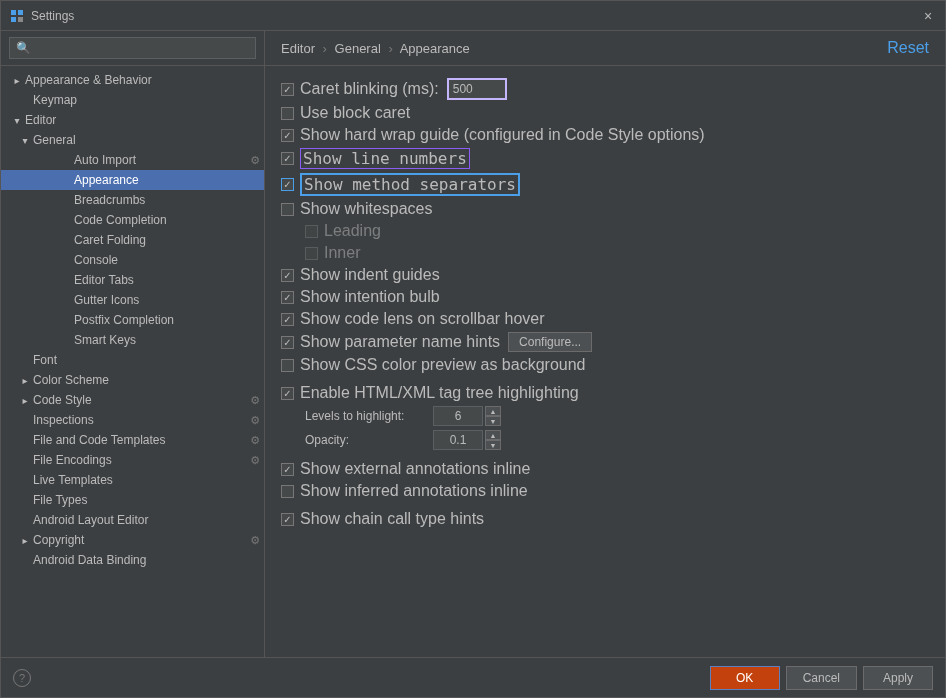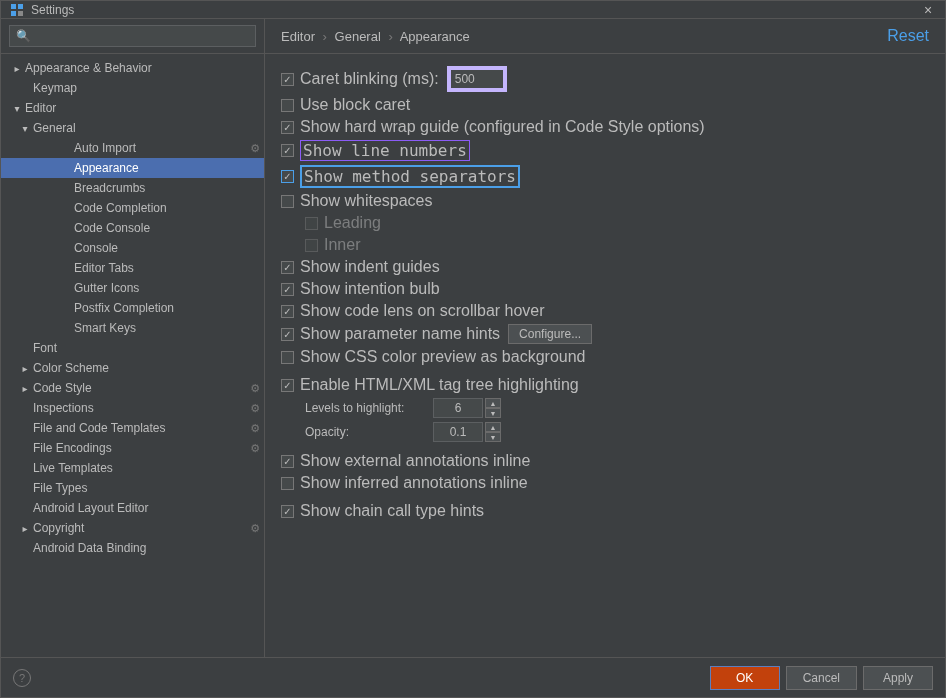--- a/index.html
+++ b/index.html
@@ -1,20 +1,20 @@
 <!DOCTYPE html>
 <html><head>
   <meta charset="utf-8">
   <style>
     * { box-sizing: border-box; margin: 0; padding: 0; }
     body { font-family: 'Segoe UI', Arial, sans-serif; font-size: 13px; background: #3c3f41; color: #bbbbbb; width: 946px; height: 698px; overflow: hidden; }
     
     .window { width: 946px; height: 698px; background: #3c3f41; display: flex; flex-direction: column; border: 1px solid #555; }
     
-    .title-bar { background: #3c3f41; height: 18px; display: flex; align-items: center; padding: 0 8px; border-bottom: 1px solid #555; flex-shrink: 0; }
+    .title-bar { background: #3c3f41; height: 30px; display: flex; align-items: center; padding: 0 8px; border-bottom: 1px solid #555; flex-shrink: 0; }
     .title-bar-icon { width: 16px; height: 16px; margin-right: 6px; }
     .title-bar-text { color: #bbbbbb; font-size: 12px; flex: 1; }
     .title-bar-close { width: 18px; height: 18px; display: flex; align-items: center; justify-content: center; cursor: pointer; color: #bbbbbb; font-size: 14px; }
     
     .content { display: flex; flex: 1; overflow: hidden; }
     
     
     .sidebar { width: 264px; background: #3c3f41; border-right: 1px solid #555; display: flex; flex-direction: column; flex-shrink: 0; overflow: hidden; }
     .search-box { padding: 6px 8px; border-bottom: 1px solid #555; }
     .search-input { width: 100%; background: #45494a; border: 1px solid #5c5f61; color: #bbbbbb; padding: 3px 6px; font-size: 12px; outline: none; }
@@ -47,21 +47,21 @@
     
     .checkbox-wrap { display: flex; align-items: center; gap: 6px; }
     .cb { width: 13px; height: 13px; border: 1px solid #777; background: #45494a; flex-shrink: 0; display: flex; align-items: center; justify-content: center; cursor: pointer; }
     .cb.checked::after { content: '✓'; font-size: 10px; color: #bbbbbb; }
     .cb.checked-blue { border: 1px solid #4b9fe8; background: #45494a; }
     .cb.checked-blue::after { content: '✓'; font-size: 10px; color: #bbbbbb; }
     .cb.disabled { opacity: 0.5; cursor: default; }
     .cb-label { color: #bbbbbb; font-size: 16px; font-family: monospace; }
     .cb-label.normal { font-family: 'Segoe UI', Arial, sans-serif; }
     
-    .text-input-small { background: #45494a; border: 4px solid #c4b5fd; color: #bbbbbb; padding: 2px 4px; font-size: 12px; width: 60px; outline: none; }
+    .text-input-small { background: #45494a; border: 2px solid #c4b5fd; color: #bbbbbb; padding: 2px 4px; font-size: 12px; width: 60px; outline: none; }
     
     .configure-btn { background: #4c5052; border: 1px solid #6b6b6b; color: #bbbbbb; padding: 2px 10px; font-size: 12px; cursor: pointer; margin-left: 8px; }
     
     .spinner-input { display: flex; align-items: center; gap: 2px; }
     .spinner-field { background: #45494a; border: 1px solid #5c5f61; color: #bbbbbb; padding: 2px 4px; font-size: 12px; width: 50px; outline: none; text-align: center; }
     .spinner-btns { display: flex; flex-direction: column; }
     .spin-btn { background: #4c5052; border: 1px solid #6b6b6b; width: 16px; height: 10px; display: flex; align-items: center; justify-content: center; cursor: pointer; font-size: 7px; color: #bbbbbb; }
     
     .section-label { color: #bbbbbb; font-size: 12px; margin-right: 8px; min-width: 120px; }
     
@@ -130,21 +130,21 @@
         <div class="tree-item indent-3">
           <span class="tree-arrow"></span>
           <span class="item-label">Breadcrumbs</span>
         </div>
         <div class="tree-item indent-3">
           <span class="tree-arrow"></span>
           <span class="item-label">Code Completion</span>
         </div>
         <div class="tree-item indent-3">
           <span class="tree-arrow"></span>
-          <span class="item-label">Code Console</span>
+          <span class="item-label">Caret Folding</span>
         </div>
         <div class="tree-item indent-3">
           <span class="tree-arrow"></span>
           <span class="item-label">Console</span>
         </div>
         <div class="tree-item indent-3">
           <span class="tree-arrow"></span>
           <span class="item-label">Editor Tabs</span>
         </div>
         <div class="tree-item indent-3">

